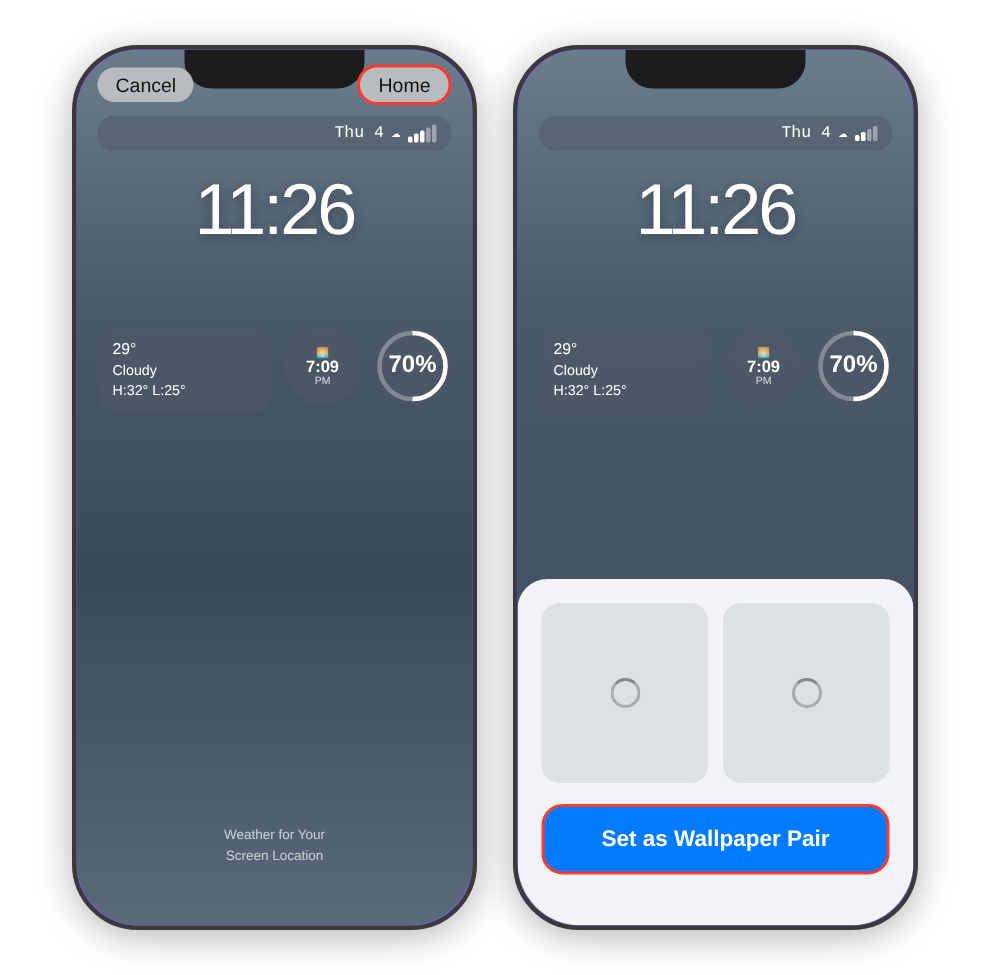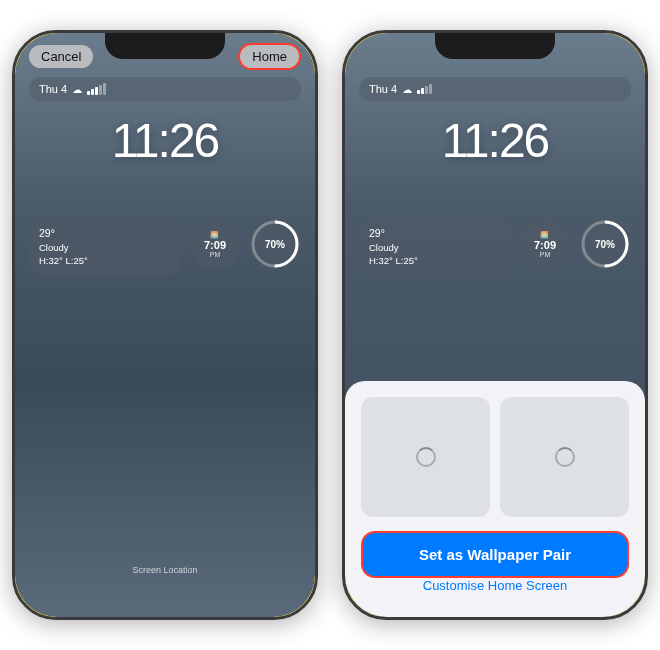--- a/index.html
+++ b/index.html
@@ -17,23 +17,23 @@
 
     .phone-container {
       display: flex;
       gap: 24px;
       align-items: center;
       padding: 20px;
     }
 
     
     .phone {
-      width: 306px;
+      width: 270px;
       height: 590px;
-      background: #fde047;
+      background: #8b5cf6;
       border-radius: 44px;
       border: 3px solid #3a3a3c;
       position: relative;
       overflow: hidden;
       box-shadow: 0 4px 24px rgba(0,0,0,0.3);
     }
 
     
     .notch {
       position: absolute;
@@ -89,23 +89,24 @@
     .status-widget {
       position: absolute;
       top: 44px;
       left: 14px;
       right: 14px;
       background: rgba(80,90,100,0.5);
       border-radius: 14px;
       padding: 6px 10px;
       display: flex;
       align-items: center;
-      justify-content: flex-start;
+      justify-content: flex-end;
       z-index: 15;
       backdrop-filter: blur(4px);
+      font-family: Liberation Mono, monospace;
     }
 
     .date-row {
       display: flex;
       align-items: center;
       gap: 5px;
       color: #fff;
       font-size: 11px;
       font-weight: 500;
     }
@@ -209,21 +210,21 @@
       backdrop-filter: blur(4px);
       flex-shrink: 0;
     }
 
     .humidity-widget svg {
       position: absolute;
     }
 
     .humidity-text {
       color: #fff;
-      font-size: 10px;
+      font-size: 16px;
       font-weight: 600;
       position: relative;
       z-index: 2;
     }
 
     
     .location-text {
       position: absolute;
       bottom: 40px;
       left: 0; right: 0;
@@ -282,20 +283,21 @@
     .set-wallpaper-btn {
       width: 100%;
       background: #007aff;
       color: #fff;
       border: none;
       border-radius: 14px;
       padding: 13px;
       font-size: 15px;
       font-weight: 600;
       cursor: pointer;
+      margin-bottom: 10px;
       border: 2px solid #ff3b30;
     }
 
     .customise-link {
       text-align: center;
       color: #007aff;
       font-size: 13px;
       cursor: pointer;
       display: block;
     }
@@ -346,20 +348,21 @@
         <div class="humidity-widget">
           <svg width="52" height="52">
             <circle cx="26" cy="26" r="22" fill="none" stroke="rgba(255,255,255,0.3)" stroke-width="3"></circle>
             <circle cx="26" cy="26" r="22" fill="none" stroke="white" stroke-width="3" stroke-dasharray="98" stroke-dashoffset="29" transform="rotate(-90 26 26)"></circle>
           </svg>
           <span class="humidity-text">70%</span>
         </div>
       </div>
 
       <div class="location-text">
+        <div>Weather for Your</div>
         <div>Screen Location</div>
       </div>
 
     </div>
   </div>
 
   <div class="phone phone-right">
     <div class="notch"></div>
     <div class="screen">
 
@@ -403,19 +406,18 @@
       <div class="popup-panel">
         <div class="popup-thumbnails">
           <div class="thumb-card">
             <div class="thumb-loader"></div>
           </div>
           <div class="thumb-card">
             <div class="thumb-loader"></div>
           </div>
         </div>
         <button class="set-wallpaper-btn">Set as Wallpaper Pair</button>
-        <span class="customise-link">Customise Home Screen</span>
       </div>
 
     </div>
   </div>
 
 </div>
 
 </body></html>

